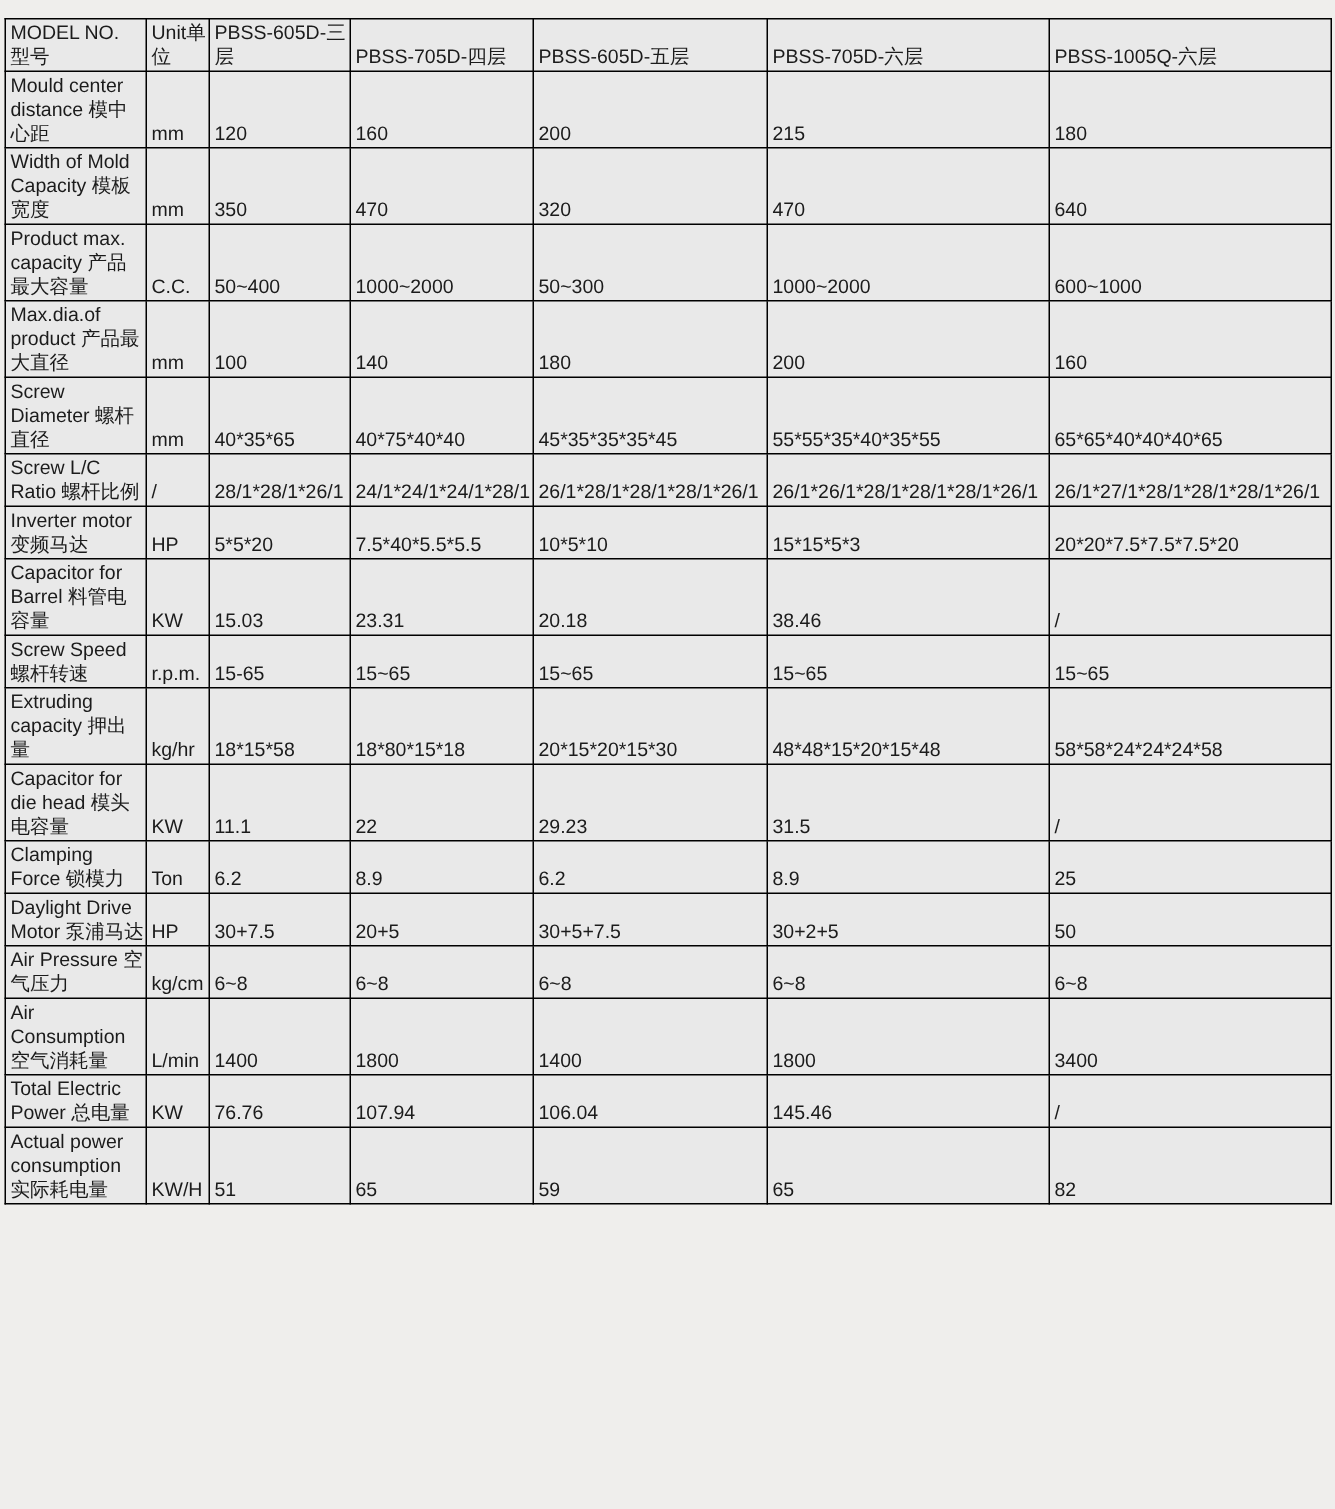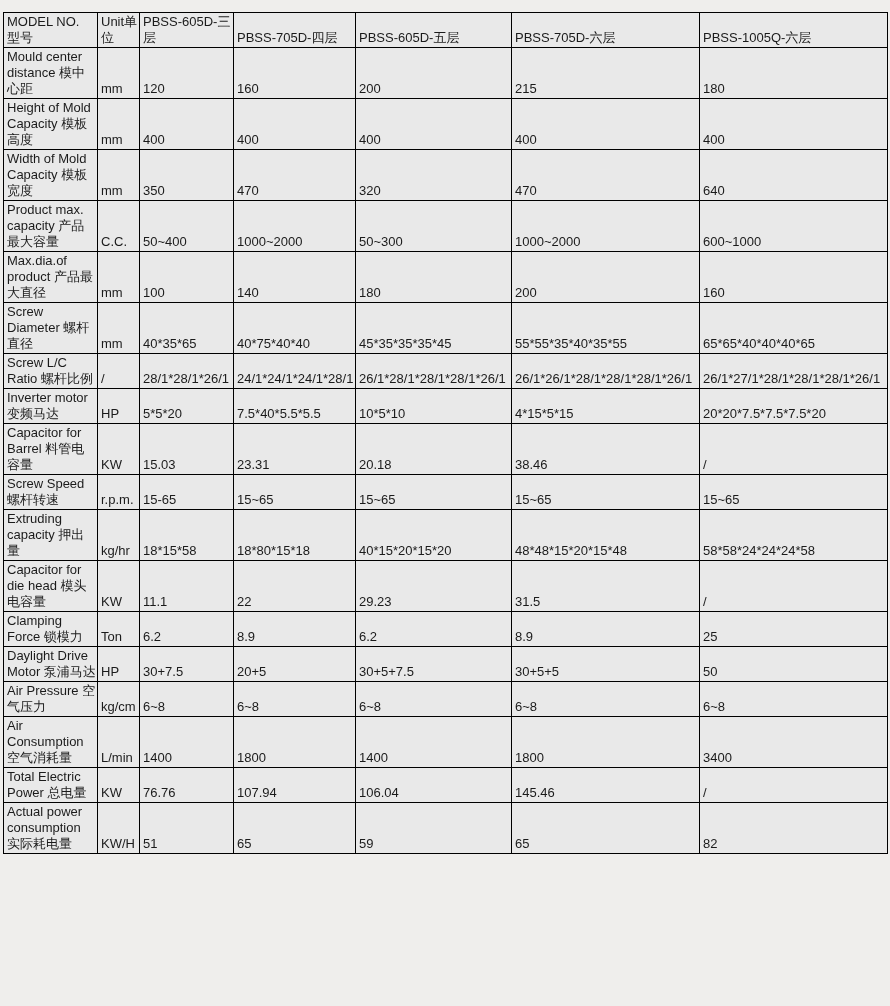--- a/index.html
+++ b/index.html
@@ -71,29 +71,20 @@
         <tr>
           <td>Mould center distance 模中心距</td>
           <td>mm</td>
           <td>120</td>
           <td>160</td>
           <td>200</td>
           <td>215</td>
           <td>180</td>
         </tr>
         <tr>
-          <td>Height of Mold Capacity 模板高度</td>
-          <td>mm</td>
-          <td>400</td>
-          <td>400</td>
-          <td>400</td>
-          <td>400</td>
-          <td>400</td>
-        </tr>
-        <tr>
           <td>Width of Mold Capacity 模板宽度</td>
           <td>mm</td>
           <td>350</td>
           <td>470</td>
           <td>320</td>
           <td>470</td>
           <td>640</td>
         </tr>
         <tr>
           <td>Product max. capacity 产品最大容量</td>
@@ -130,21 +121,21 @@
           <td>26/1*28/1*28/1*28/1*26/1</td>
           <td>26/1*26/1*28/1*28/1*28/1*26/1</td>
           <td>26/1*27/1*28/1*28/1*28/1*26/1</td>
         </tr>
         <tr>
           <td>Inverter motor 变频马达</td>
           <td>HP</td>
           <td>5*5*20</td>
           <td>7.5*40*5.5*5.5</td>
           <td>10*5*10</td>
-          <td>4*15*5*15</td>
+          <td>15*15*5*3</td>
           <td>20*20*7.5*7.5*7.5*20</td>
         </tr>
         <tr>
           <td>Capacitor for Barrel 料管电容量</td>
           <td>KW</td>
           <td>15.03</td>
           <td>23.31</td>
           <td>20.18</td>
           <td>38.46</td>
           <td>/</td>
@@ -156,21 +147,21 @@
           <td>15~65</td>
           <td>15~65</td>
           <td>15~65</td>
           <td>15~65</td>
         </tr>
         <tr>
           <td>Extruding capacity 押出量</td>
           <td>kg/hr</td>
           <td>18*15*58</td>
           <td>18*80*15*18</td>
-          <td>40*15*20*15*20</td>
+          <td>20*15*20*15*30</td>
           <td>48*48*15*20*15*48</td>
           <td>58*58*24*24*24*58</td>
         </tr>
         <tr>
           <td>Capacitor for die head 模头电容量</td>
           <td>KW</td>
           <td>11.1</td>
           <td>22</td>
           <td>29.23</td>
           <td>31.5</td>
@@ -184,21 +175,21 @@
           <td>6.2</td>
           <td>8.9</td>
           <td>25</td>
         </tr>
         <tr>
           <td>Daylight Drive Motor 泵浦马达</td>
           <td>HP</td>
           <td>30+7.5</td>
           <td>20+5</td>
           <td>30+5+7.5</td>
-          <td>30+5+5</td>
+          <td>30+2+5</td>
           <td>50</td>
         </tr>
         <tr>
           <td>Air Pressure 空气压力</td>
           <td>kg/cm</td>
           <td>6~8</td>
           <td>6~8</td>
           <td>6~8</td>
           <td>6~8</td>
           <td>6~8</td>

